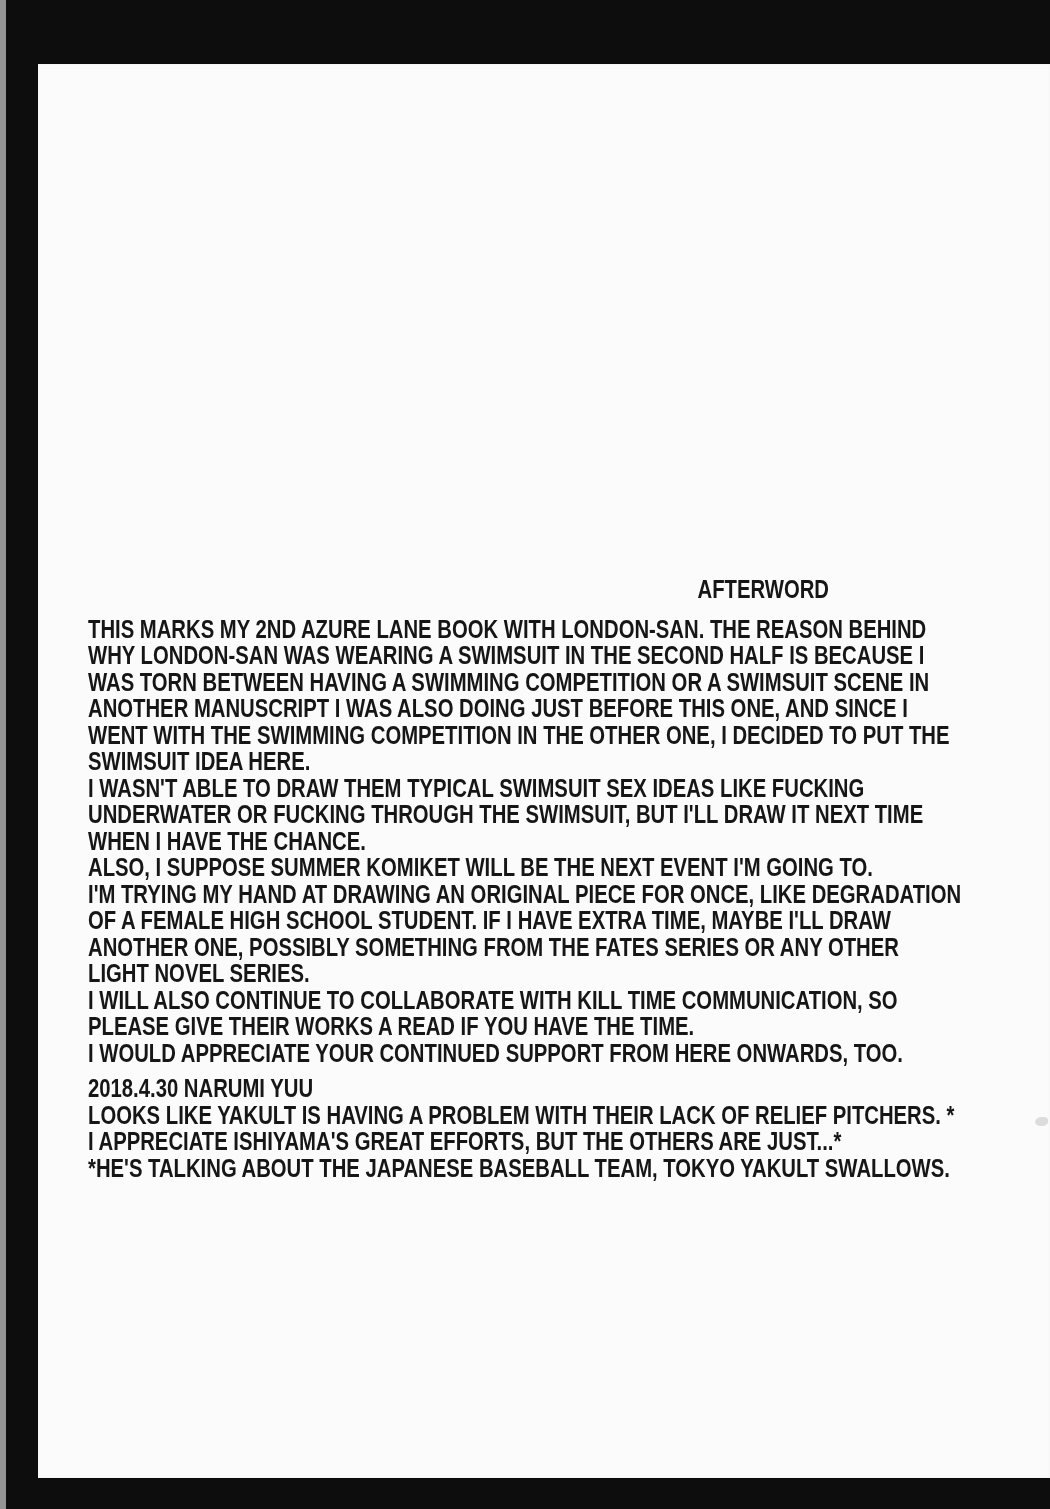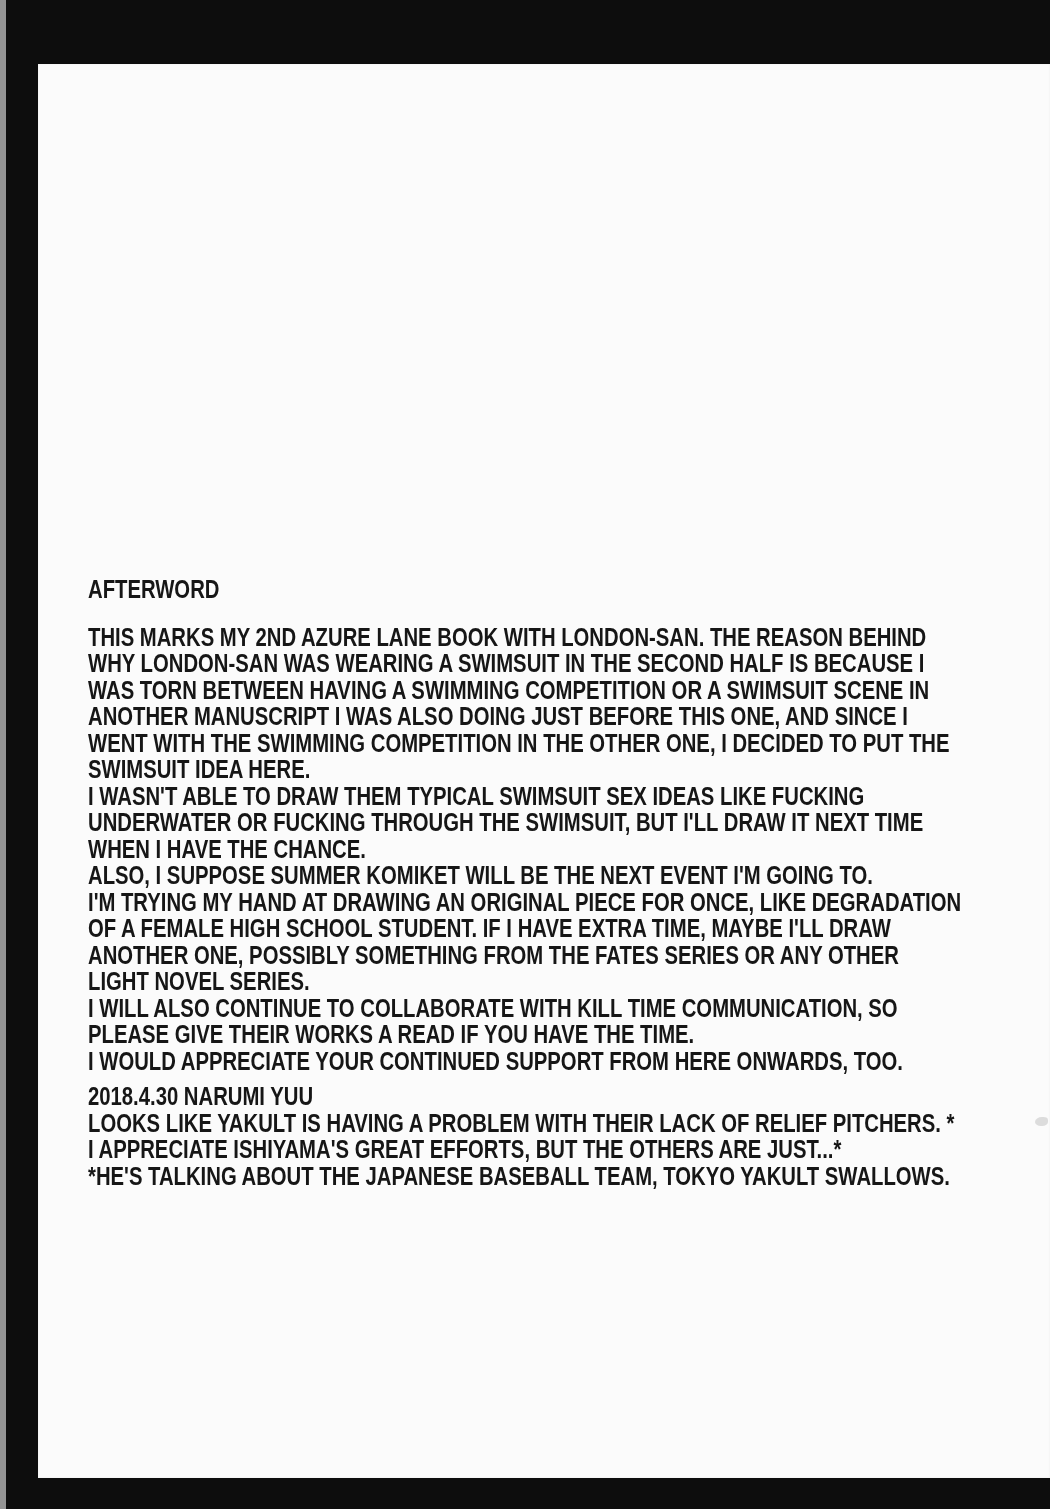--- a/index.html
+++ b/index.html
@@ -44,23 +44,23 @@
   .ln {
     font-weight: 700;
     font-size: 26px;
     line-height: 26.5px;
     letter-spacing: 0px;
     white-space: nowrap;
     transform: scaleX(0.78);
     transform-origin: 0 50%;
     text-transform: uppercase;
   }
-  .heading-block { margin: 0; }
+  .heading-block { margin: 0; text-align: right; }
   .greeting-block { margin-top: 28px; }
-  .body-block { margin-top: 21px; }
+  .body-block { margin-top: 13px; }
   .signoff-block { margin-top: 9px; }
   
   .artifact {
     position: absolute;
     left: 997px;
     top: 1053px;
     width: 13px;
     height: 9px;
     background: #dcdcdc;
     border-radius: 60% 40% 50% 50%;

